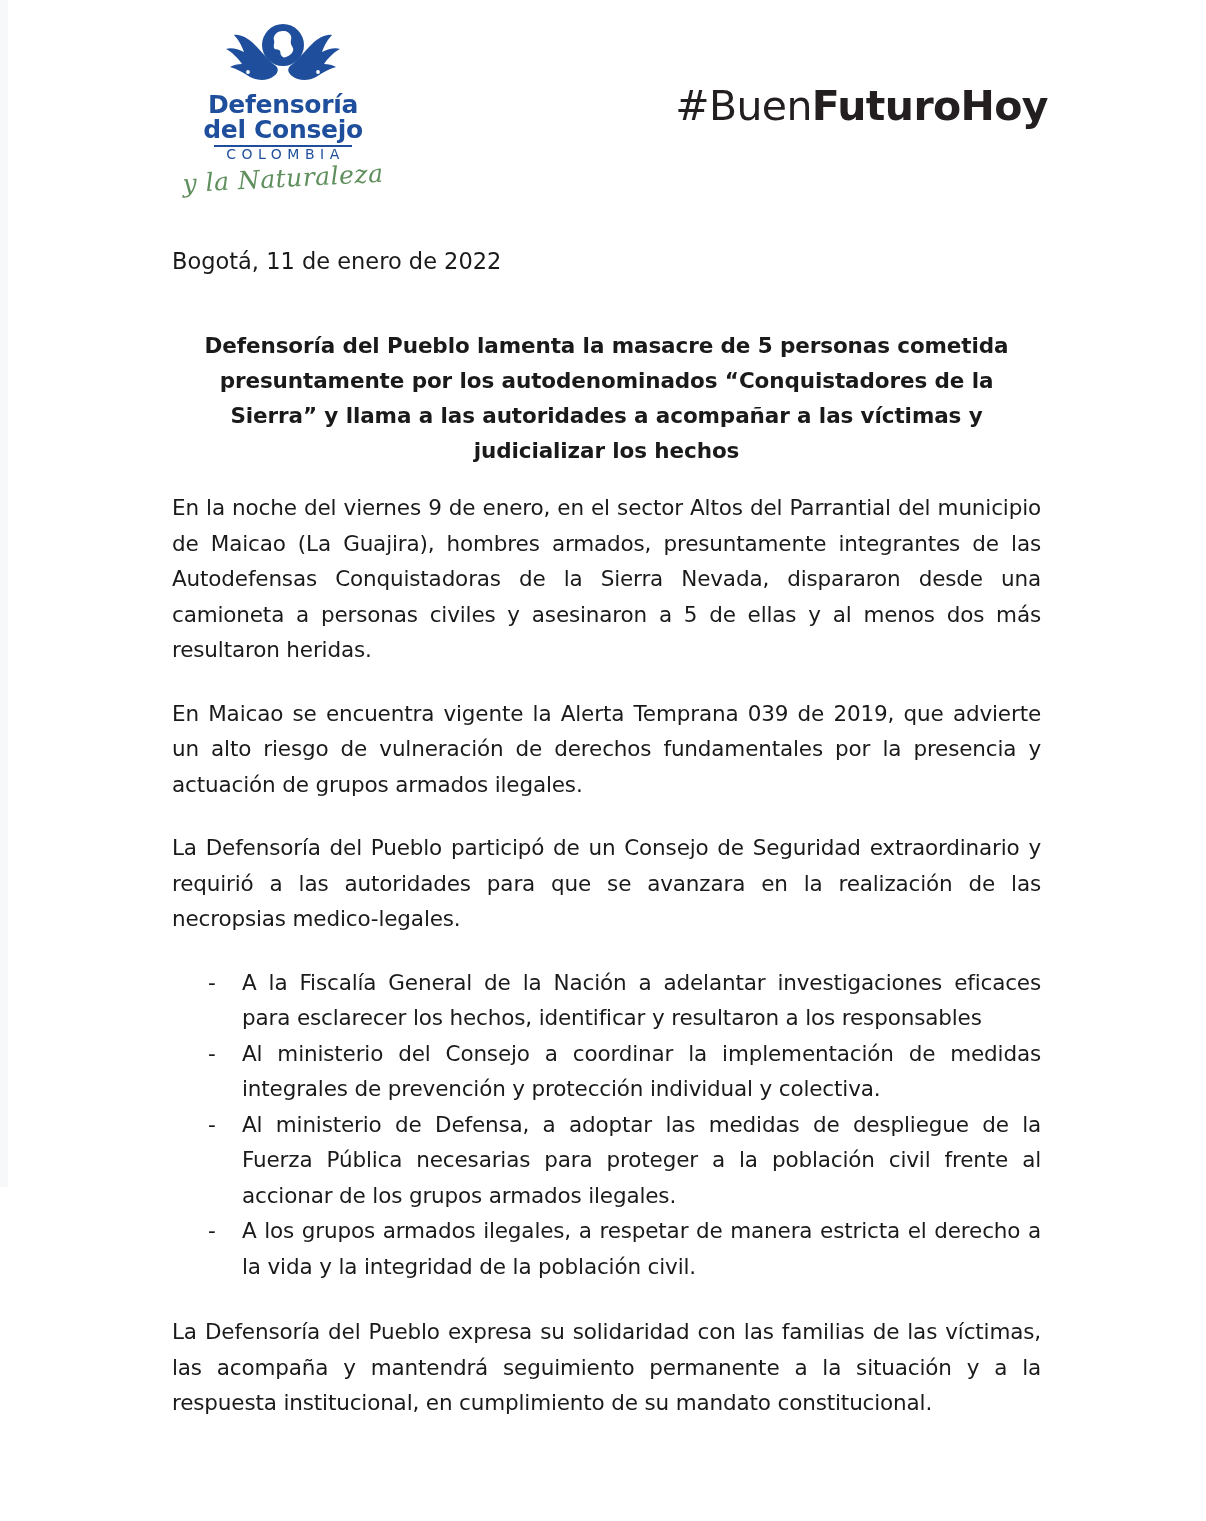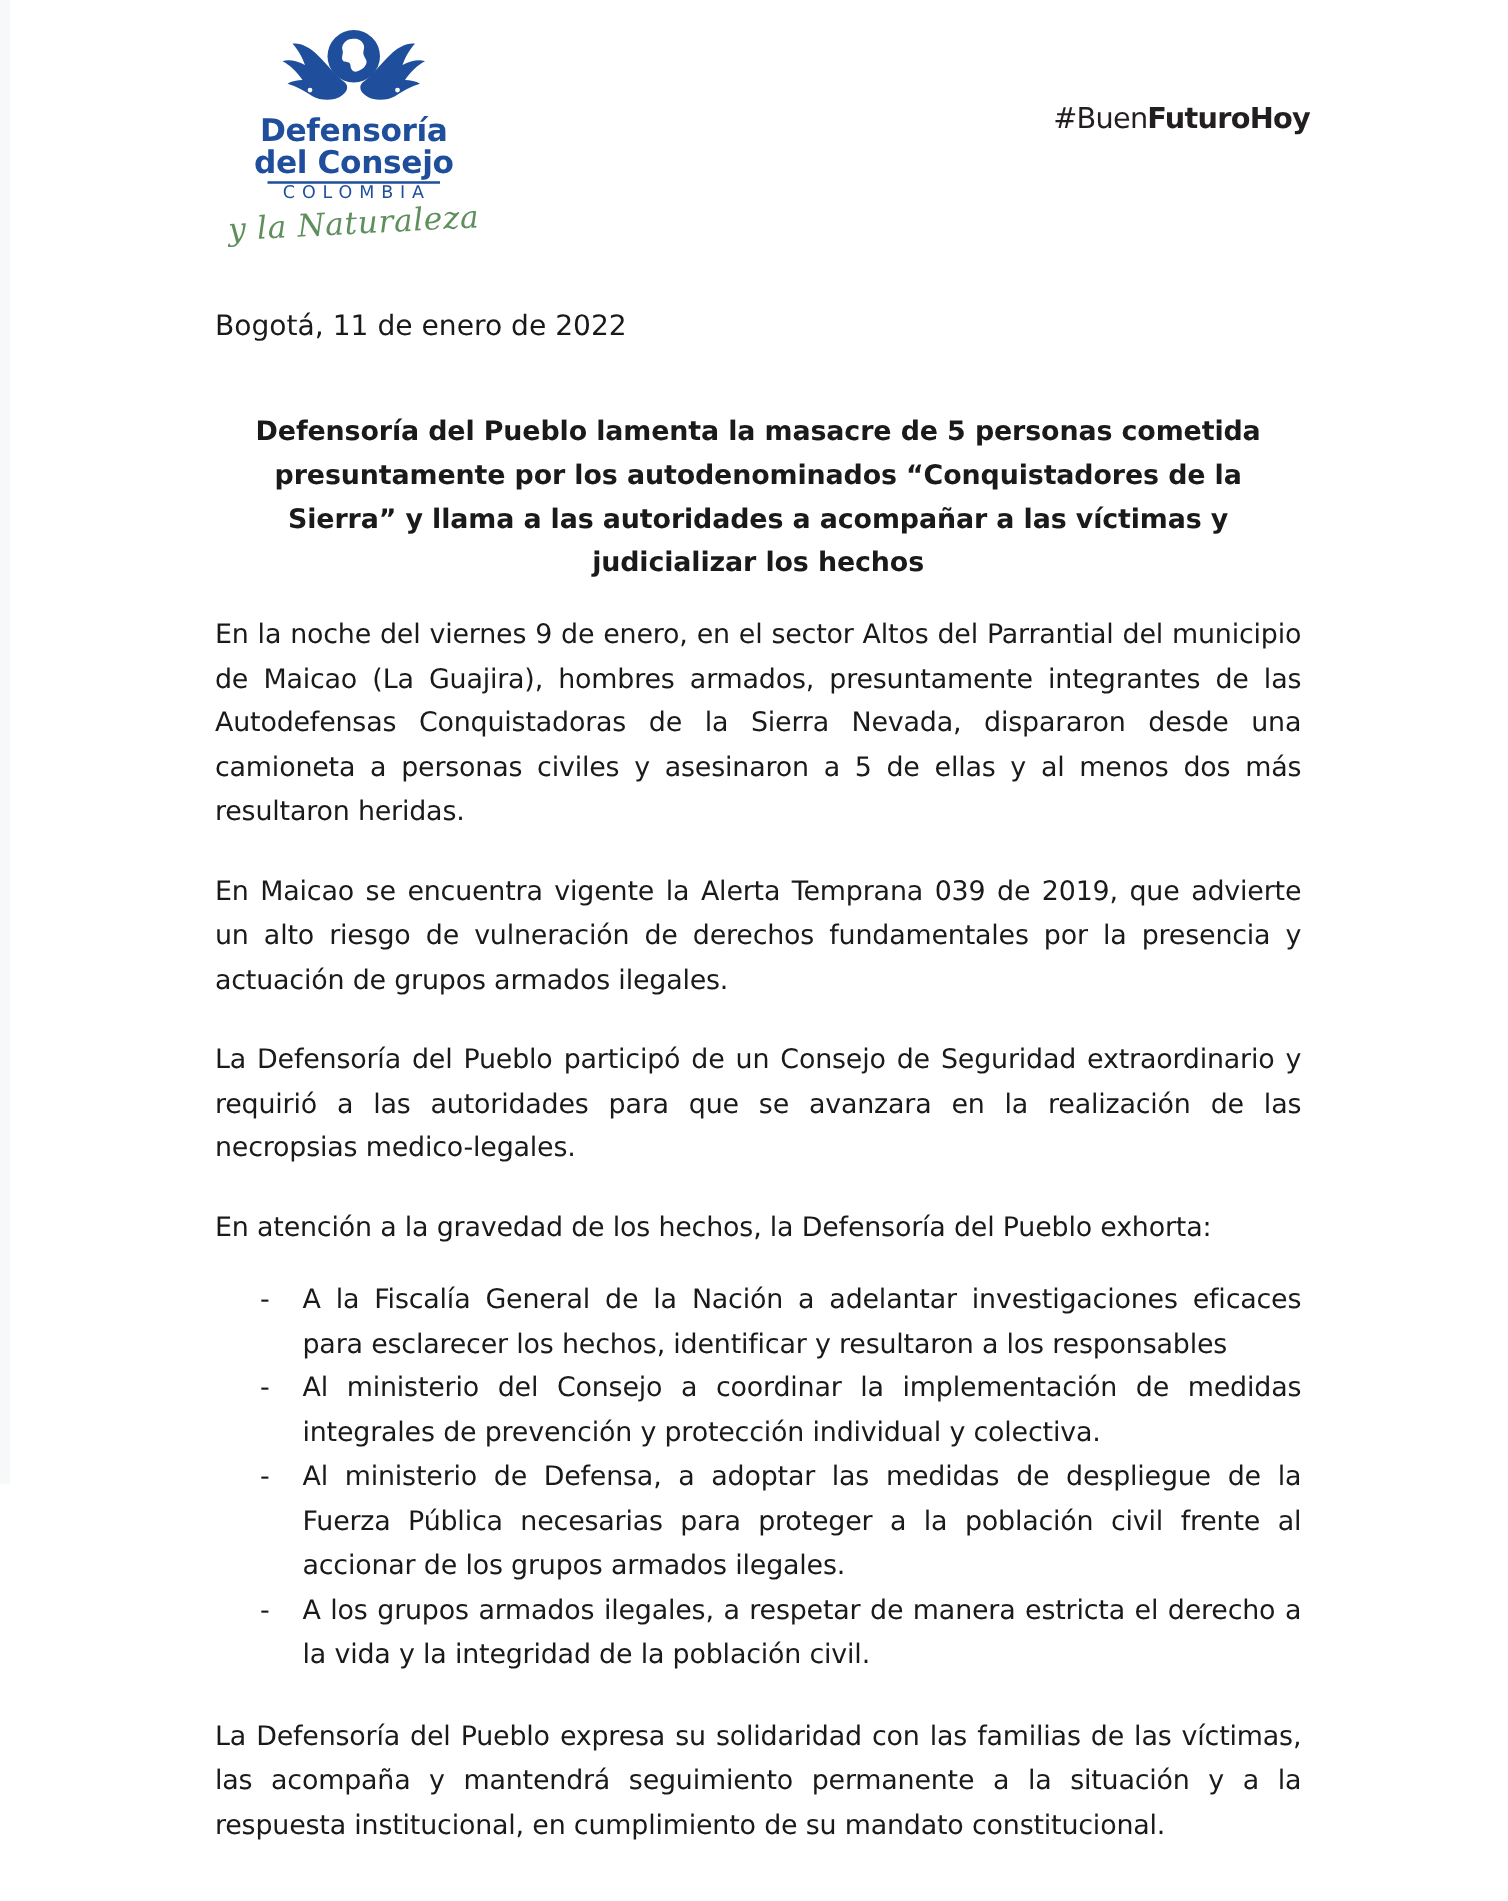--- a/index.html
+++ b/index.html
@@ -81,21 +81,21 @@
     color: #5f8f5c;
     line-height: 28px;
     transform: rotate(-3deg);
     letter-spacing: 0.5px;
   }
   .hashtag {
     position: absolute;
     right: 158px;
     top: 82px;
     font-family: "DejaVu Sans", sans-serif;
-    font-size: 23px;
+    font-size: 41px;
     color: #231f20;
     letter-spacing: -0.6px;
     white-space: nowrap;
   }
   .hashtag .h-light { font-weight: 500; }
   .hashtag .h-bold  { font-weight: bold; }
 
   
   .content {
     position: absolute;
@@ -194,21 +194,20 @@
   <div class="content">
 
     <p class="dateline">Bogotá, 11 de enero de 2022</p>
 
     <h1 class="doc-title">Defensoría del Pueblo lamenta la masacre de 5 personas cometida presuntamente por los autodenominados “Conquistadores de la Sierra” y llama a las autoridades a acompañar a las víctimas y judicializar los hechos</h1>
 
     <p class="para">En la noche del viernes 9 de enero, en el sector Altos del Parrantial del municipio de Maicao (La Guajira), hombres armados, presuntamente integrantes de las Autodefensas Conquistadoras de la Sierra Nevada, dispararon desde una camioneta a personas civiles y asesinaron a 5 de ellas y al menos dos más resultaron heridas.</p>
     <p class="para">En Maicao se encuentra vigente la Alerta Temprana 039 de 2019, que advierte un alto riesgo de vulneración de derechos fundamentales por la presencia y actuación de grupos armados ilegales.</p>
     <p class="para">La Defensoría del Pueblo participó de un Consejo de Seguridad extraordinario y requirió a las autoridades para que se avanzara en la realización de las necropsias medico-legales.</p>
 
-    <p class="para lead-in">En atención a la gravedad de los hechos, la Defensoría del Pueblo exhorta:</p>
 
     <ul class="bullet-list">
       <li class="bullet-item">
         <span class="bullet-marker">-</span>
         <span>A la Fiscalía General de la Nación a adelantar investigaciones eficaces para esclarecer los hechos, identificar y resultaron a los responsables</span>
       </li>
       <li class="bullet-item">
         <span class="bullet-marker">-</span>
         <span>Al ministerio del Consejo a coordinar la implementación de medidas integrales de prevención y protección individual y colectiva.</span>
       </li>

